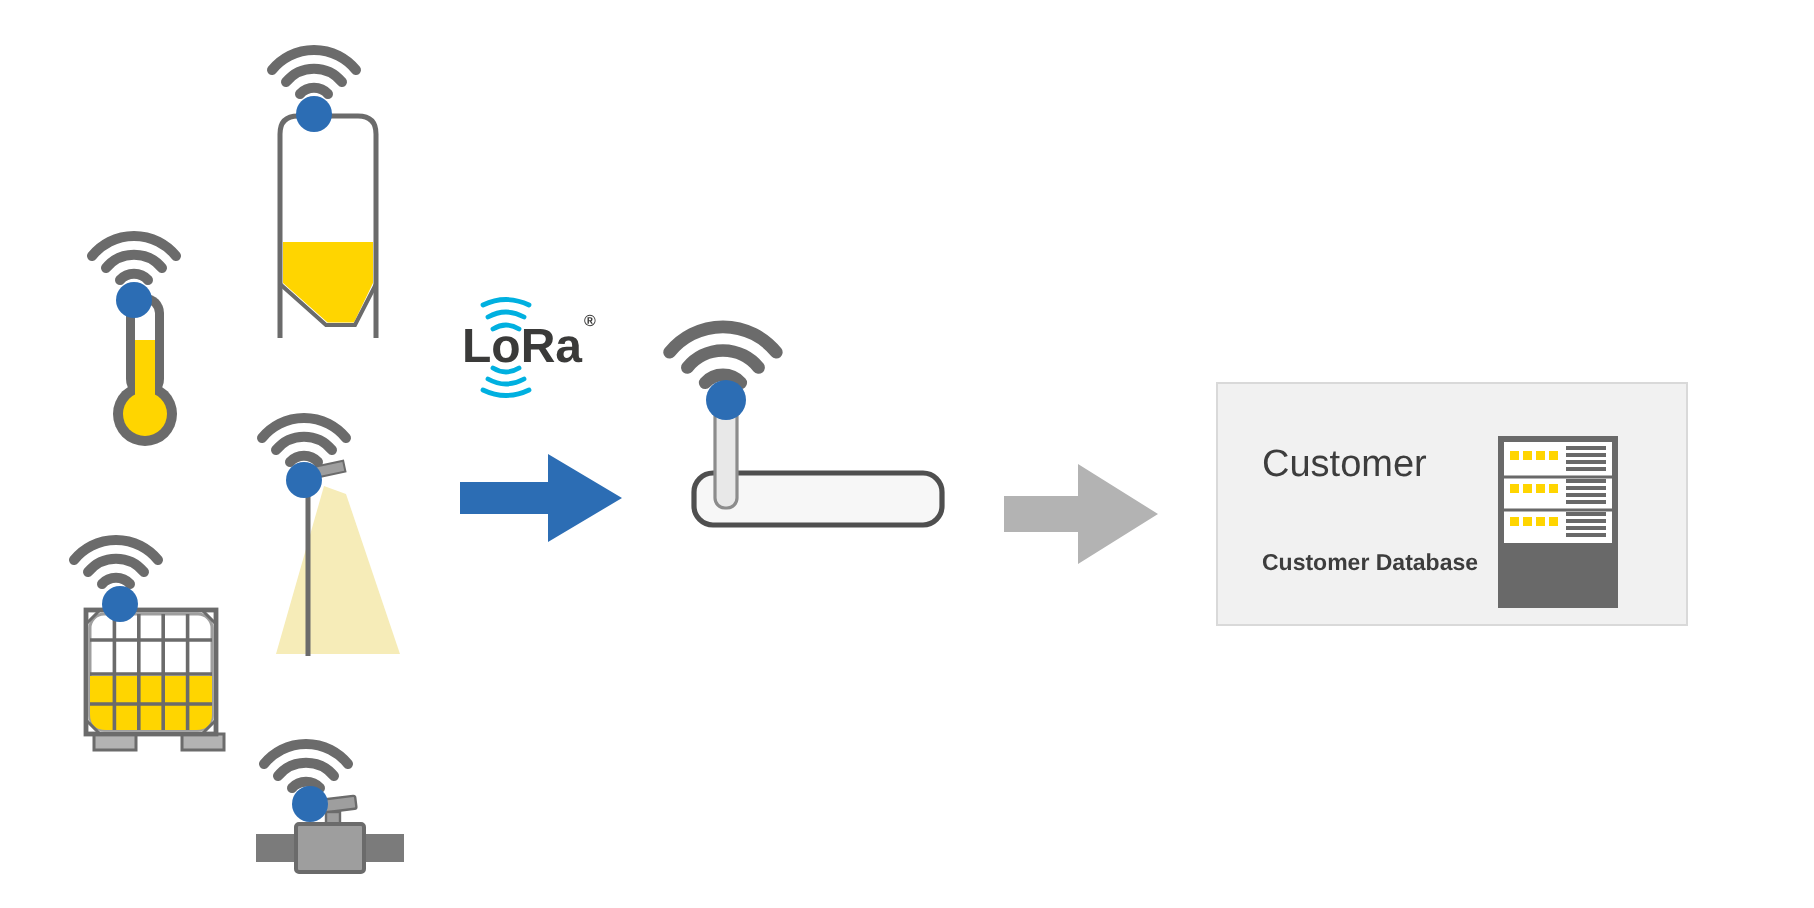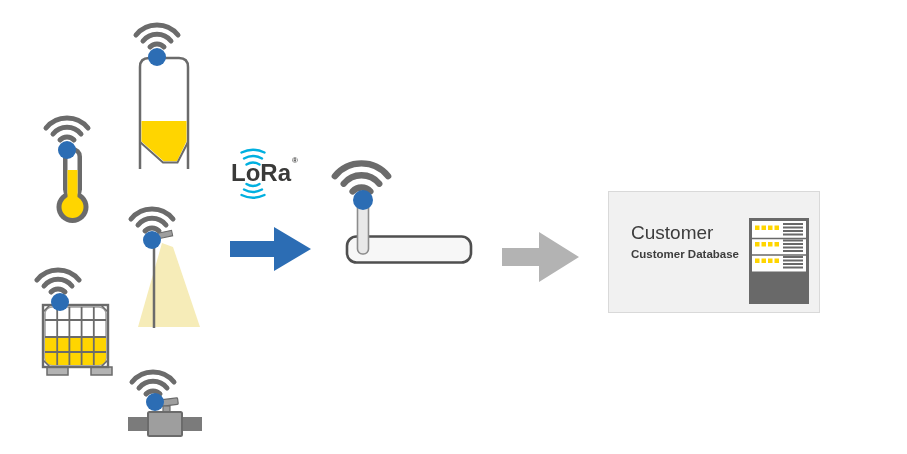--- a/index.html
+++ b/index.html
@@ -13,21 +13,21 @@
   }
   body { background:#fff; font-family:"Liberation Sans", sans-serif; }
   .canvas { position:relative; width:907px; height:454px; background:#ffffff; overflow:hidden;border-radius:30px; }
   .abs { position:absolute; }
   .wifi path { stroke:var(--icon-gray); stroke-width:5; fill:none; stroke-linecap:round; }
   .lora-arcs path { stroke:var(--lora-cyan); stroke-width:2.4; fill:none; stroke-linecap:round; }
   .lora-text { font-family:"Liberation Sans", sans-serif; font-weight:bold; font-size:24px; fill:var(--lora-dark); }
   .lora-reg  { font-family:"Liberation Sans", sans-serif; font-weight:bold; font-size:8px; fill:var(--lora-dark); }
   .customer-card { position:absolute; background:var(--card-bg); border:1px solid var(--card-border); }
   .customer-title { position:absolute; left:22px; top:30px; font-size:19px; color:var(--text-dark); }
-  .customer-subtitle { position:absolute; left:22px; top:56px; font-size:11.5px; font-weight:bold; color:var(--text-dark); }
+  .customer-subtitle { position:absolute; left:22px; top:84px; font-size:11.5px; font-weight:bold; color:var(--text-dark); }
 </style>
 </head>
 <body>
 
 <div class="canvas">
 
   <svg class="abs" style="left:131px;top:13px" width="64" height="162" viewBox="0 0 64 162">
     <g class="wifi" transform="translate(2,3)">
       <path d="M3 19 A27 27 0 0 1 45 19"></path>
       <path d="M10 25 A18 18 0 0 1 38 25"></path>
@@ -132,21 +132,21 @@
       <rect x="19" y="86.5" width="124" height="26" rx="9.5" style="fill:var(--router-fill);stroke:var(--outline-dark)" stroke-width="2.6"></rect>
       <rect x="29.5" y="52" width="11" height="52" rx="5" style="fill:var(--antenna-fill);stroke:#8c8c8c" stroke-width="1.6"></rect>
     </g>
     <circle cx="35" cy="50" r="10" style="fill:var(--brand-blue)"></circle>
   </svg>
 
   <svg class="abs" style="left:502px;top:232px" width="78" height="51" viewBox="0 0 78 51">
     <polygon points="0,16 37,16 37,0 77,25 37,50 37,34 0,34" style="fill:var(--arrow-gray)"></polygon>
   </svg>
 
-  <div class="customer-card" style="left:608px;top:191px;width:212px;height:122px">
+  <div class="customer-card" style="left:608px;top:191px;width:236px;height:122px">
     <div class="customer-title">Customer</div>
     <div class="customer-subtitle">Customer Database</div>
     <svg style="position:absolute;left:140px;top:26px" width="60" height="86" viewBox="0 0 60 86">
       <rect x="1.5" y="1.5" width="57" height="83" fill="#ffffff" style="stroke:var(--server-gray)" stroke-width="3"></rect>
       <rect x="3" y="53.5" width="54" height="30" style="fill:var(--server-gray)"></rect>
       <path d="M3 20.5 H57 M3 37 H57" style="stroke:var(--server-gray)" stroke-width="1.6"></path>
       <g>
         <rect x="6" y="7.5" width="4.5" height="4.5" style="fill:var(--accent-yellow)"></rect>
         <rect x="12.5" y="7.5" width="4.5" height="4.5" style="fill:var(--accent-yellow)"></rect>
         <rect x="19" y="7.5" width="4.5" height="4.5" style="fill:var(--accent-yellow)"></rect>

